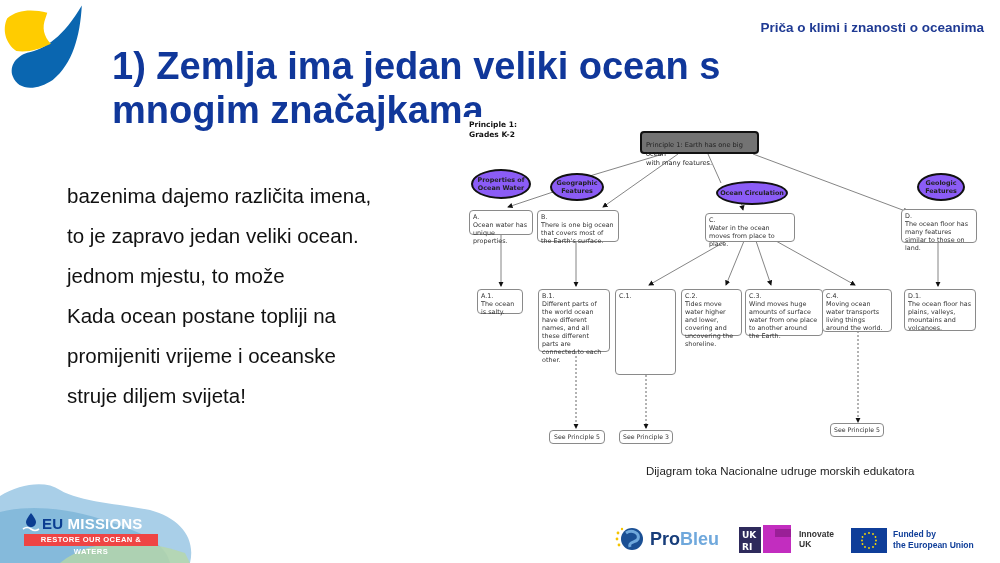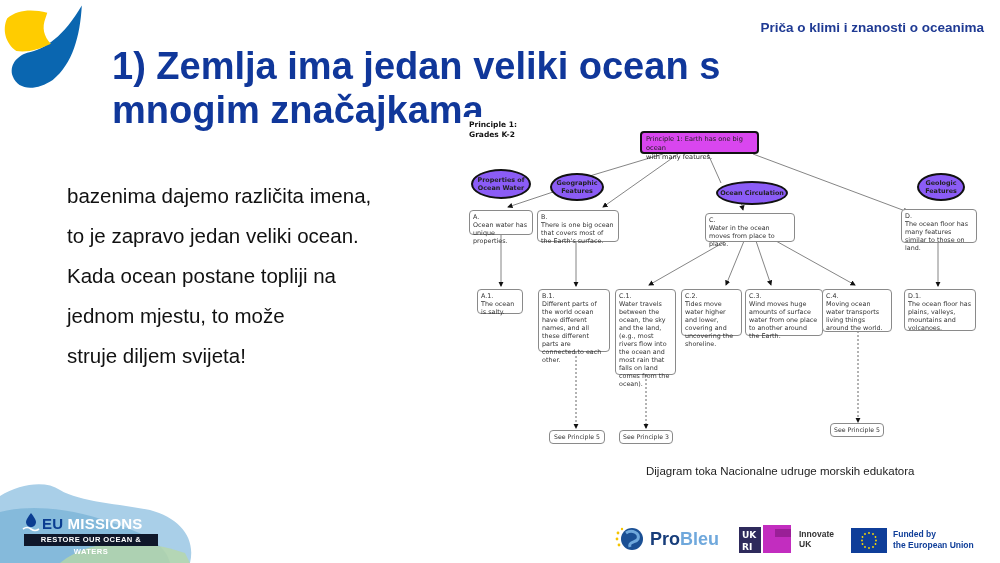--- a/index.html
+++ b/index.html
@@ -34,23 +34,23 @@
     position: absolute; left: 6px; top: 3px;
     font-family: "DejaVu Sans", sans-serif; font-weight: bold; font-size: 7.5px; line-height: 10px; color: #111;
   }
   .dg-box {
     position: absolute; border: 1px solid #8a8a8a; border-radius: 4px; background: #fff;
     font-family: "DejaVu Sans", sans-serif; font-size: 6.4px; line-height: 8px; color: #333;
     padding: 2px 3px;
   }
   .dg-box .code { display: block; }
   .dg-root {
-    position: absolute; border: 2px solid #111; border-radius: 4px; background: #d946ef;
+    position: absolute; border: 2px solid #111; border-radius: 4px; background: #737373;
     font-family: "DejaVu Sans", sans-serif; font-size: 6.6px; line-height: 9px; color: #222;
-    padding: 2px 4px;
+    padding: 8px 4px;
   }
   .dg-oval {
     position: absolute; border: 2px solid #111; border-radius: 50%;
     background: #8b5cf6; display: flex; align-items: center; justify-content: center; text-align: center;
     font-family: "DejaVu Sans", sans-serif; font-weight: bold; font-size: 6.4px; line-height: 8px; color: #222;
   }
   .dg-ref {
     position: absolute; border: 1px solid #8a8a8a; border-radius: 4px; background: #fff;
     font-family: "DejaVu Sans", sans-serif; font-size: 6.2px; line-height: 12px; color: #333;
     text-align: center;
@@ -62,21 +62,21 @@
   }
 
   
   .eu-missions { position: absolute; left: 0; top: 478px; width: 200px; height: 85px; }
   .eu-missions .wm-title {
     position: absolute; left: 42px; top: 37px; font-weight: bold; font-size: 15px; color: #ffffff;
     font-family: "Liberation Sans", sans-serif; letter-spacing: 0.2px;
   }
   .eu-missions .wm-title .eu { color: #0b3d91; }
   .eu-missions .wm-sub {
-    position: absolute; left: 24px; top: 56px; width: 134px; height: 12px; background: #0f172a;
+    position: absolute; left: 24px; top: 56px; width: 134px; height: 12px; background: #ef4444;
     color: #fff; font-size: 7.6px; font-weight: bold; line-height: 12px; text-align: center; letter-spacing: 0.4px;
     font-family: "Liberation Sans", sans-serif;
   }
 
   .probleu { position: absolute; left: 614px; top: 524px; height: 30px; display: flex; align-items: center; }
   .probleu .name { font-weight: bold; font-size: 18px; margin-left: 4px; font-family: "Liberation Sans", sans-serif; }
   .probleu .name .pro { color: #173d7a; }
   .probleu .name .bleu { color: #6fa8dc; }
 
   .ukri { position: absolute; left: 739px; top: 524px; height: 30px; display: flex; align-items: center; }
@@ -97,22 +97,23 @@
 <div class="header-tag">Priča o klimi i znanosti o oceanima</div>
 
 <h1 class="page-title">
   <span style="display:block">1) Zemlja ima jedan veliki ocean s</span>
   <span style="display:block">mnogim značajkama</span>
 </h1>
 
 <div class="body-text">
   <span class="line">bazenima dajemo različita imena,</span>
   <span class="line">to je zapravo jedan veliki ocean.</span>
+  <span class="line">jednom mjestu, to može</span>
   <span class="line">Kada ocean postane topliji na</span>
-  <span class="line">jednom mjestu, to može</span>
+  <span class="line">promijeniti vrijeme i oceanske</span>
   <span class="line">struje diljem svijeta!</span>
 </div>
 
 <div class="diagram">
   <svg class="links" width="512" height="332" viewBox="0 0 512 332">
     <defs>
       <marker id="arr" markerWidth="6" markerHeight="6" refX="5" refY="3" orient="auto">
         <path d="M0,0 L6,3 L0,6 Z" fill="#111"></path>
       </marker>
     </defs>
@@ -197,21 +198,20 @@
   <div class="dg-box" style="left:14px; top:172px; width:46px; height:25px;">
     <span class="code">A.1.</span>
     <span>The ocean is salty.</span>
   </div>
   <div class="dg-box" style="left:75px; top:172px; width:72px; height:63px;">
     <span class="code">B.1.</span>
     <span>Different parts of the world ocean have different names, and all these different parts are connected to each other.</span>
   </div>
   <div class="dg-box" style="left:152px; top:172px; width:61px; height:86px;">
     <span class="code">C.1.</span>
-    <span>Water travels between the ocean, the sky and the land, (e.g., most rivers flow into the ocean and most rain that falls on land comes from the ocean).</span>
   </div>
   <div class="dg-box" style="left:218px; top:172px; width:61px; height:47px;">
     <span class="code">C.2.</span>
     <span>Tides move water higher and lower, covering and uncovering the shoreline.</span>
   </div>
   <div class="dg-box" style="left:282px; top:172px; width:78px; height:47px;">
     <span class="code">C.3.</span>
     <span>Wind moves huge amounts of surface water from one place to another around the Earth.</span>
   </div>
   <div class="dg-box" style="left:359px; top:172px; width:70px; height:43px;">

